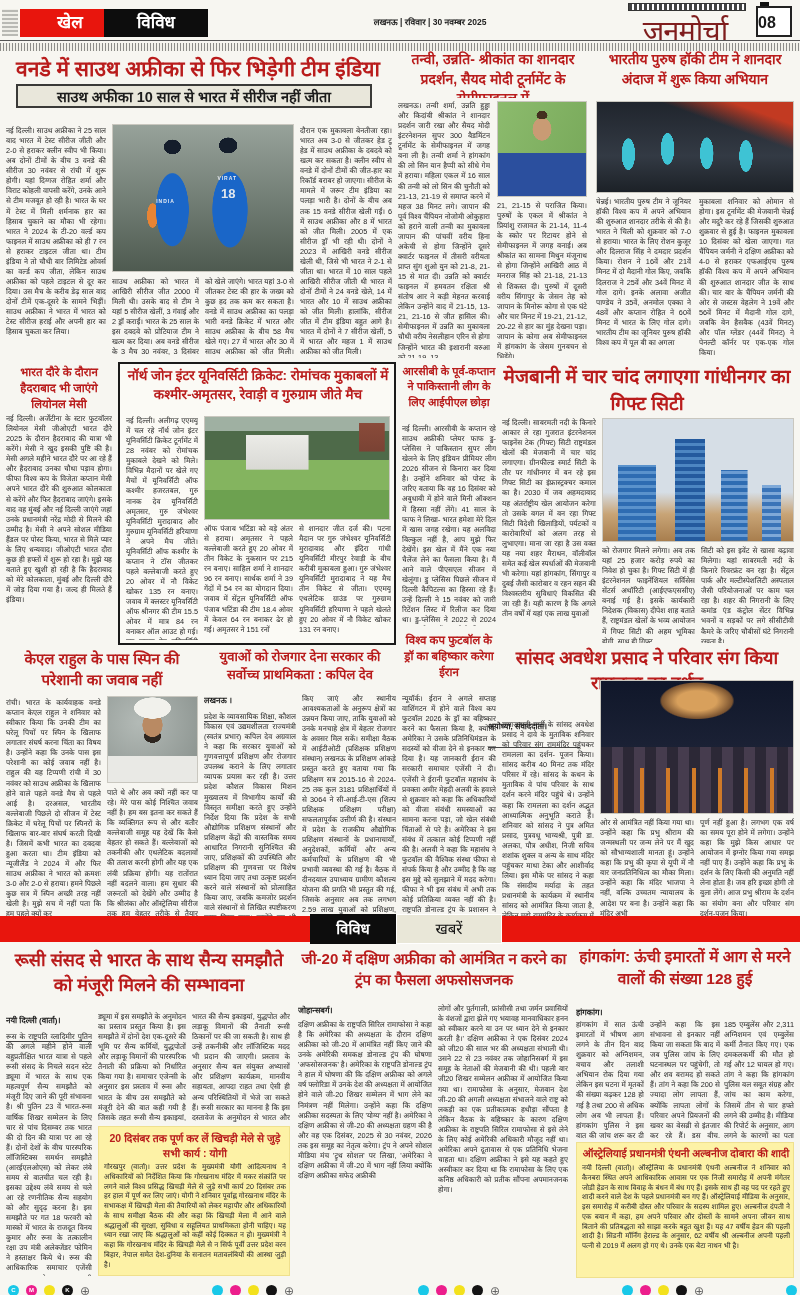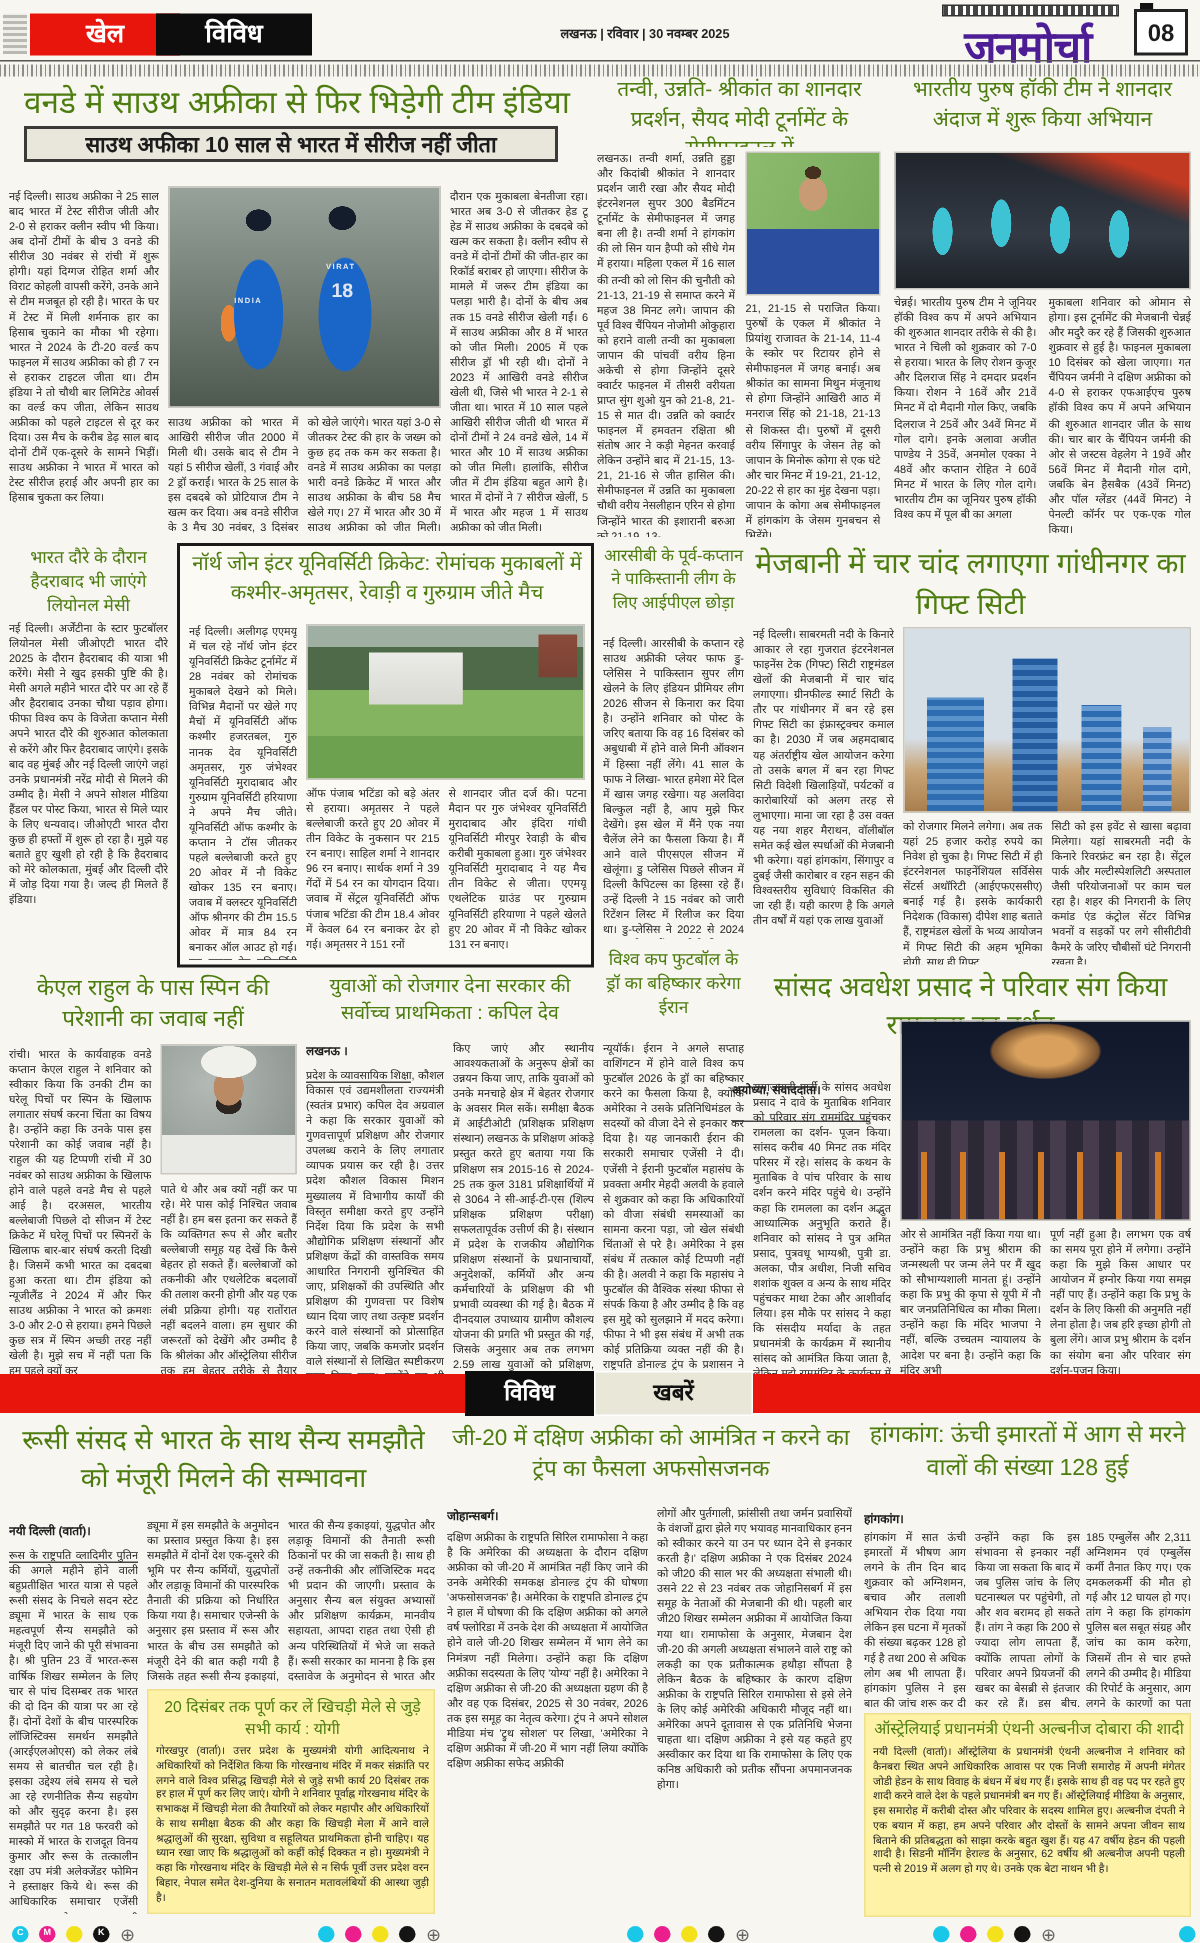--- a/index.html
+++ b/index.html
@@ -1,21 +1,21 @@
 <!DOCTYPE html>
 <html><head>
 <meta charset="utf-8">
 <style>
   html,body{margin:0;padding:0;}
   body{width:800px;height:1295px;position:relative;background:#f7f6f1;
        font-family:"Liberation Sans","DejaVu Sans",sans-serif;color:#1c1c1c;overflow:hidden;}
   .abs{position:absolute;box-sizing:border-box;}
   .bd{font-size:7.3px;line-height:1.38;text-align:justify;overflow:hidden;color:#262626;
       word-break:break-word;}
-  .ttl{font-weight:400;color:#4d7c0f;text-align:center;overflow:hidden;line-height:1.4;}
+  .ttl{font-weight:700;color:#b91c1c;text-align:center;overflow:hidden;line-height:1.4;}
   .dl{font-size:8px;font-weight:bold;border-bottom:1px solid #444;padding-bottom:16px;overflow:hidden;white-space:nowrap;}
   .tag{color:#fff;font-weight:bold;font-size:17px;text-align:center;line-height:28px;overflow:hidden;}
   .photo{overflow:hidden;border:1px solid #c9c7bf;}
   .subhead{border:2px solid #3a3a38;background:#e9e7db;font-weight:bold;font-size:14.5px;
            text-align:center;line-height:22px;overflow:hidden;}
   .ybox{background:#fdf2a6;border:1px solid #efe08e;}
   .band{background:#e8150d;}
   .dot{display:inline-block;width:11px;height:11px;border-radius:50%;margin-right:7px;
        font-size:6px;line-height:11px;text-align:center;color:#fff;font-weight:bold;vertical-align:middle;}
   .cross{display:inline-block;font-size:12px;color:#666;vertical-align:middle;}
@@ -66,23 +66,23 @@
 </head>
 <body>
 
 <div>
 
   <div class="abs" style="left:2px;top:9px;width:16px;height:27px;background:repeating-linear-gradient(0deg,#b9b9b4 0 2px,#efeee8 2px 4px);"></div>
   <div class="abs tag" style="left:20px;top:9px;width:100px;height:28px;background:#e8150d;">खेल</div>
   <div class="abs tag" style="left:104px;top:9px;width:104px;height:28px;background:#0d0d0d;">विविध</div>
   <div class="abs" style="left:300px;top:16px;width:260px;text-align:center;font-size:8.5px;font-weight:bold;color:#222;">लखनऊ | रविवार | 30 नवम्बर 2025</div>
   <div class="abs" style="left:628px;top:3px;width:118px;height:8px;border:1px solid #333;background:repeating-linear-gradient(90deg,#444 0 3px,#fff 3px 5px);"></div>
-  <div class="abs" style="left:612px;top:10px;width:146px;font-size:29px;font-weight:700;text-align:center;letter-spacing:-1px;color:#4c1d95;">जनमोर्चा</div>
+  <div class="abs" style="left:612px;top:10px;width:146px;font-size:29px;font-weight:400;text-align:center;letter-spacing:-1px;color:#7f1d1d;">जनमोर्चा</div>
   <div class="abs" style="left:760px;top:2px;width:9px;height:13px;background:#111;clip-path:polygon(0 0,100% 0,100% 100%,50% 62%,0 100%);"></div>
-  <div class="abs" style="left:756px;top:6px;width:36px;height:31px;border:2px solid #222;background:#fff;font-size:16px;font-weight:bold;text-align:center;line-height:29px;">08</div>
+  <div class="abs" style="left:756px;top:6px;width:36px;height:31px;border:2px solid #222;background:#fff;font-size:16px;font-weight:bold;text-align:left;line-height:29px;">08</div>
   <div class="abs" style="left:0;top:40px;width:800px;height:1px;background:#555;"></div>
   <div class="abs hatch" style="left:0;top:43px;width:800px;height:8px;"></div>
 
   <div class="abs ttl" style="left:4px;top:54px;width:388px;height:34px;font-size:21px;white-space:nowrap;">वनडे में साउथ अफ्रीका से फिर भिड़ेगी टीम इंडिया</div>
   <div class="abs subhead" style="left:16px;top:84px;width:356px;height:24px;">साउथ अफीका 10 साल से भारत में सीरीज नहीं जीता</div>
   <div class="abs bd" style="left:6px;top:126px;width:100px;height:230px;">नई दिल्ली। साउथ अफ्रीका ने 25 साल बाद भारत में टेस्ट सीरीज जीती और 2-0 से हराकर क्लीन स्वीप भी किया। अब दोनों टीमों के बीच 3 वनडे की सीरीज 30 नवंबर से रांची में शुरू होगी। यहां दिग्गज रोहित शर्मा और विराट कोहली वापसी करेंगे, उनके आने से टीम मजबूत हो रही है। भारत के घर में टेस्ट में मिली शर्मनाक हार का हिसाब चुकाने का मौका भी रहेगा। भारत ने 2024 के टी-20 वर्ल्ड कप फाइनल में साउथ अफ्रीका को ही 7 रन से हराकर टाइटल जीता था। टीम इंडिया ने तो चौथी बार लिमिटेड ओवर्स का वर्ल्ड कप जीता, लेकिन साउथ अफ्रीका को पहले टाइटल से दूर कर दिया। उस मैच के करीब डेढ़ साल बाद दोनों टीमें एक-दूसरे के सामने भिड़ीं। साउथ अफ्रीका ने भारत में भारत को टेस्ट सीरीज हराई और अपनी हार का हिसाब चुकता कर लिया।</div>
   <div class="abs photo ph-odi" style="left:112px;top:124px;width:182px;height:148px;padding-left:32px;">
      <span class="jname" style="left:24%;top:50%;">INDIA</span>
      <span class="jname" style="left:58%;top:34%;">VIRAT</span>
      <span class="jnum" style="left:60%;top:42%;">18</span>
@@ -136,21 +136,21 @@
 
   <div class="abs ttl" style="left:500px;top:646px;width:294px;height:54px;font-size:18px;">सांसद अवधेश प्रसाद ने परिवार संग किया रामलला का दर्शन</div>
   <div class="abs dl" style="left:488px;top:704px;width:92px;margin-top:16px;">अयोध्या, संवाददाता।</div>
   <div class="abs bd" style="left:502px;top:720px;width:92px;height:212px;">समाजवादी पार्टी के सांसद अवधेश प्रसाद ने दावे के मुताबिक शनिवार को परिवार संग राममंदिर पहुंचकर रामलला का दर्शन- पूजन किया। सांसद करीब 40 मिनट तक मंदिर परिसर में रहे। सांसद के कथन के मुताबिक वे पांच परिवार के साथ दर्शन करने मंदिर पहुंचे थे। उन्होंने कहा कि रामलला का दर्शन अद्भुत आध्यात्मिक अनुभूति कराते हैं। शनिवार को सांसद ने पुत्र अमित प्रसाद, पुत्रवधू भाग्यश्री, पुत्री डा. अलका, पौत्र अधीश, निजी सचिव शशांक शुक्ल व अन्य के साथ मंदिर पहुंचकर माथा टेका और आशीर्वाद लिया। इस मौके पर सांसद ने कहा कि संसदीय मर्यादा के तहत प्रधानमंत्री के कार्यक्रम में स्थानीय सांसद को आमंत्रित किया जाता है, लेकिन मुझे राममंदिर के कार्यक्रम में मंदिर ट्रस्ट की</div>
   <div class="abs photo ph-ram" style="left:600px;top:680px;width:194px;height:134px;"></div>
   <div class="abs bd" style="left:600px;top:818px;width:94px;height:114px;">ओर से आमंत्रित नहीं किया गया था। उन्होंने कहा कि प्रभु श्रीराम की जन्मस्थली पर जन्म लेने पर मैं खुद को सौभाग्यशाली मानता हूं। उन्होंने कहा कि प्रभु की कृपा से यूपी में नौ बार जनप्रतिनिधित्व का मौका मिला। उन्होंने कहा कि मंदिर भाजपा ने नहीं, बल्कि उच्चतम न्यायालय के आदेश पर बना है। उन्होंने कहा कि मंदिर अभी</div>
   <div class="abs bd" style="left:700px;top:818px;width:94px;height:114px;">पूर्ण नहीं हुआ है। लगभग एक वर्ष का समय पूरा होने में लगेगा। उन्होंने कहा कि मुझे किस आधार पर आयोजन में इग्नोर किया गया समझ नहीं पाए हैं। उन्होंने कहा कि प्रभु के दर्शन के लिए किसी की अनुमति नहीं लेना होता है। जब हरि इच्छा होगी तो बुला लेंगे। आज प्रभु श्रीराम के दर्शन का संयोग बना और परिवार संग दर्शन-पूजन किया।</div>
 
   <div class="abs band" style="left:0;top:916px;width:800px;height:26px;"></div>
   <div class="abs" style="left:310px;top:914px;width:86px;height:30px;background:#0d0d0d;color:#fff;font-size:15px;font-weight:bold;text-align:center;line-height:30px;">विविध</div>
-  <div class="abs" style="left:396px;top:914px;width:106px;height:30px;background:#e9e7d8;border:1px solid #fff;color:#111;font-size:15px;font-weight:bold;text-align:center;line-height:28px;">खबरें</div>
+  <div class="abs" style="left:396px;top:914px;width:106px;height:30px;background:#e9e7d8;border:1px solid #fff;color:#111;font-size:15px;font-weight:normal;text-align:center;line-height:28px;">खबरें</div>
 
   <div class="abs ttl" style="left:6px;top:948px;width:286px;height:60px;font-size:18px;">रूसी संसद से भारत के साथ सैन्य समझौते को मंजूरी मिलने की सम्भावना</div>
   <div class="abs dl" style="left:6px;top:1014px;width:86px;">नयी दिल्ली (वार्ता)।</div>
   <div class="abs bd" style="left:6px;top:1032px;width:86px;height:244px;">रूस के राष्ट्रपति व्लादिमीर पुतिन की अगले महीने होने वाली बहुप्रतीक्षित भारत यात्रा से पहले रूसी संसद के निचले सदन स्टेट ड्यूमा में भारत के साथ एक महत्वपूर्ण सैन्य समझौते को मंजूरी दिए जाने की पूरी संभावना है। श्री पुतिन 23 वें भारत-रूस वार्षिक शिखर सम्मेलन के लिए चार से पांच दिसम्बर तक भारत की दो दिन की यात्रा पर आ रहे हैं। दोनों देशों के बीच पारस्परिक लॉजिस्टिक्स समर्थन समझौते (आरईएलओएस) को लेकर लंबे समय से बातचीत चल रही है। इसका उद्देश्य लंबे समय से चले आ रहे रणनीतिक सैन्य सहयोग को और सुदृढ़ करना है। इस समझौते पर गत 18 फरवरी को मास्को में भारत के राजदूत विनय कुमार और रूस के तत्कालीन रक्षा उप मंत्री अलेक्जेंडर फोमिन ने हस्ताक्षर किये थे। रूस की आधिकारिक समाचार एजेंसी इतार तास के अनुसार रूसी सरकार ने स्टेट</div>
   <div class="abs bd" style="left:98px;top:1012px;width:88px;height:110px;">ड्यूमा में इस समझौते के अनुमोदन का प्रस्ताव प्रस्तुत किया है। इस समझौते में दोनों देश एक-दूसरे की भूमि पर सैन्य कर्मियों, युद्धपोतों और लड़ाकू विमानों की पारस्परिक तैनाती की प्रक्रिया को निर्धारित किया गया है। समाचार एजेन्सी के अनुसार इस प्रस्ताव में रूस और भारत के बीच उस समझौते को मंजूरी देने की बात कही गयी है जिसके तहत रूसी सैन्य इकाइयां, युद्धपोत और लड़ाकू विमानों की तैनाती भारतीय ठिकानों पर और</div>
   <div class="abs bd" style="left:192px;top:1012px;width:98px;height:110px;">भारत की सैन्य इकाइयां, युद्धपोत और लड़ाकू विमानों की तैनाती रूसी ठिकानों पर की जा सकती है। साथ ही उन्हें तकनीकी और लॉजिस्टिक मदद भी प्रदान की जाएगी। प्रस्ताव के अनुसार सैन्य बल संयुक्त अभ्यासों और प्रशिक्षण कार्यक्रम, मानवीय सहायता, आपदा राहत तथा ऐसी ही अन्य परिस्थितियों में भेजे जा सकते हैं। रूसी सरकार का मानना है कि इस दस्तावेज के अनुमोदन से भारत और रूस के बीच सैन्य क्षेत्र में सहयोग और मजबूत होगा।</div>
   <div class="abs ybox" style="left:98px;top:1126px;width:192px;height:150px;">
     <div class="abs ttl" style="left:4px;top:4px;width:184px;height:30px;font-size:10.5px;">20 दिसंबर तक पूर्ण कर लें खिचड़ी मेले से जुड़े सभी कार्य : योगी</div>
     <div class="abs bd" style="left:5px;top:36px;width:182px;height:110px;font-size:7.1px;">गोरखपुर (वार्ता)। उत्तर प्रदेश के मुख्यमंत्री योगी आदित्यनाथ ने अधिकारियों को निर्देशित किया कि गोरखनाथ मंदिर में मकर संक्रांति पर लगने वाले विश्व प्रसिद्ध खिचड़ी मेले से जुड़े सभी कार्य 20 दिसंबर तक हर हाल में पूर्ण कर लिए जाएं। योगी ने शनिवार पूर्वाह्न गोरखनाथ मंदिर के सभाकक्ष में खिचड़ी मेला की तैयारियों को लेकर महापौर और अधिकारियों के साथ समीक्षा बैठक की और कहा कि खिचड़ी मेला में आने वाले श्रद्धालुओं की सुरक्षा, सुविधा व सहूलियत प्राथमिकता होनी चाहिए। यह ध्यान रखा जाए कि श्रद्धालुओं को कहीं कोई दिक्कत न हो। मुख्यमंत्री ने कहा कि गोरखनाथ मंदिर के खिचड़ी मेले से न सिर्फ पूर्वी उत्तर प्रदेश वरन बिहार, नेपाल समेत देश-दुनिया के सनातन मतावलंबियों की आस्था जुड़ी है।</div>
   </div>

